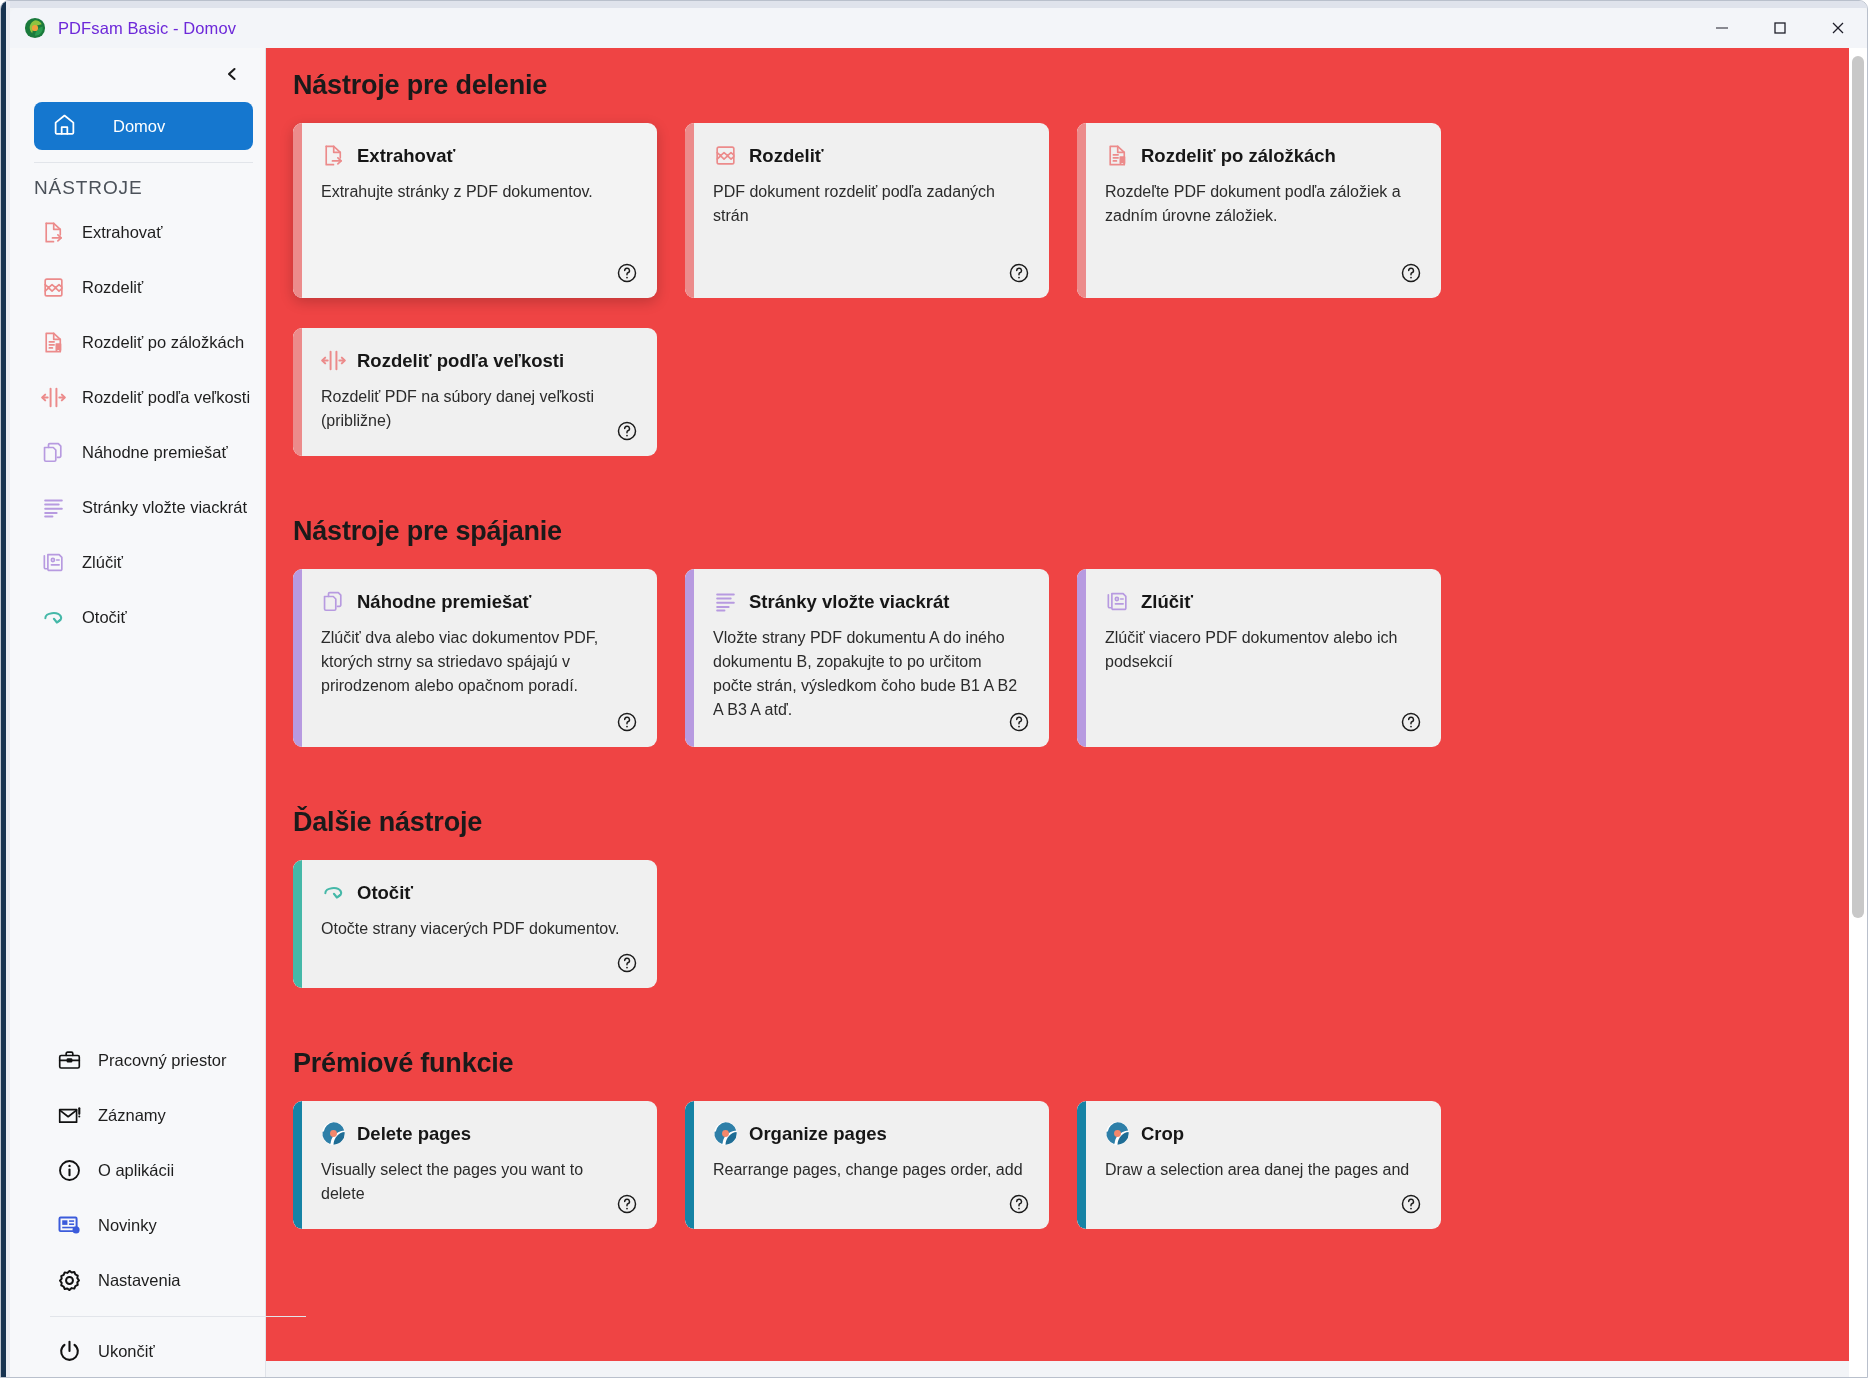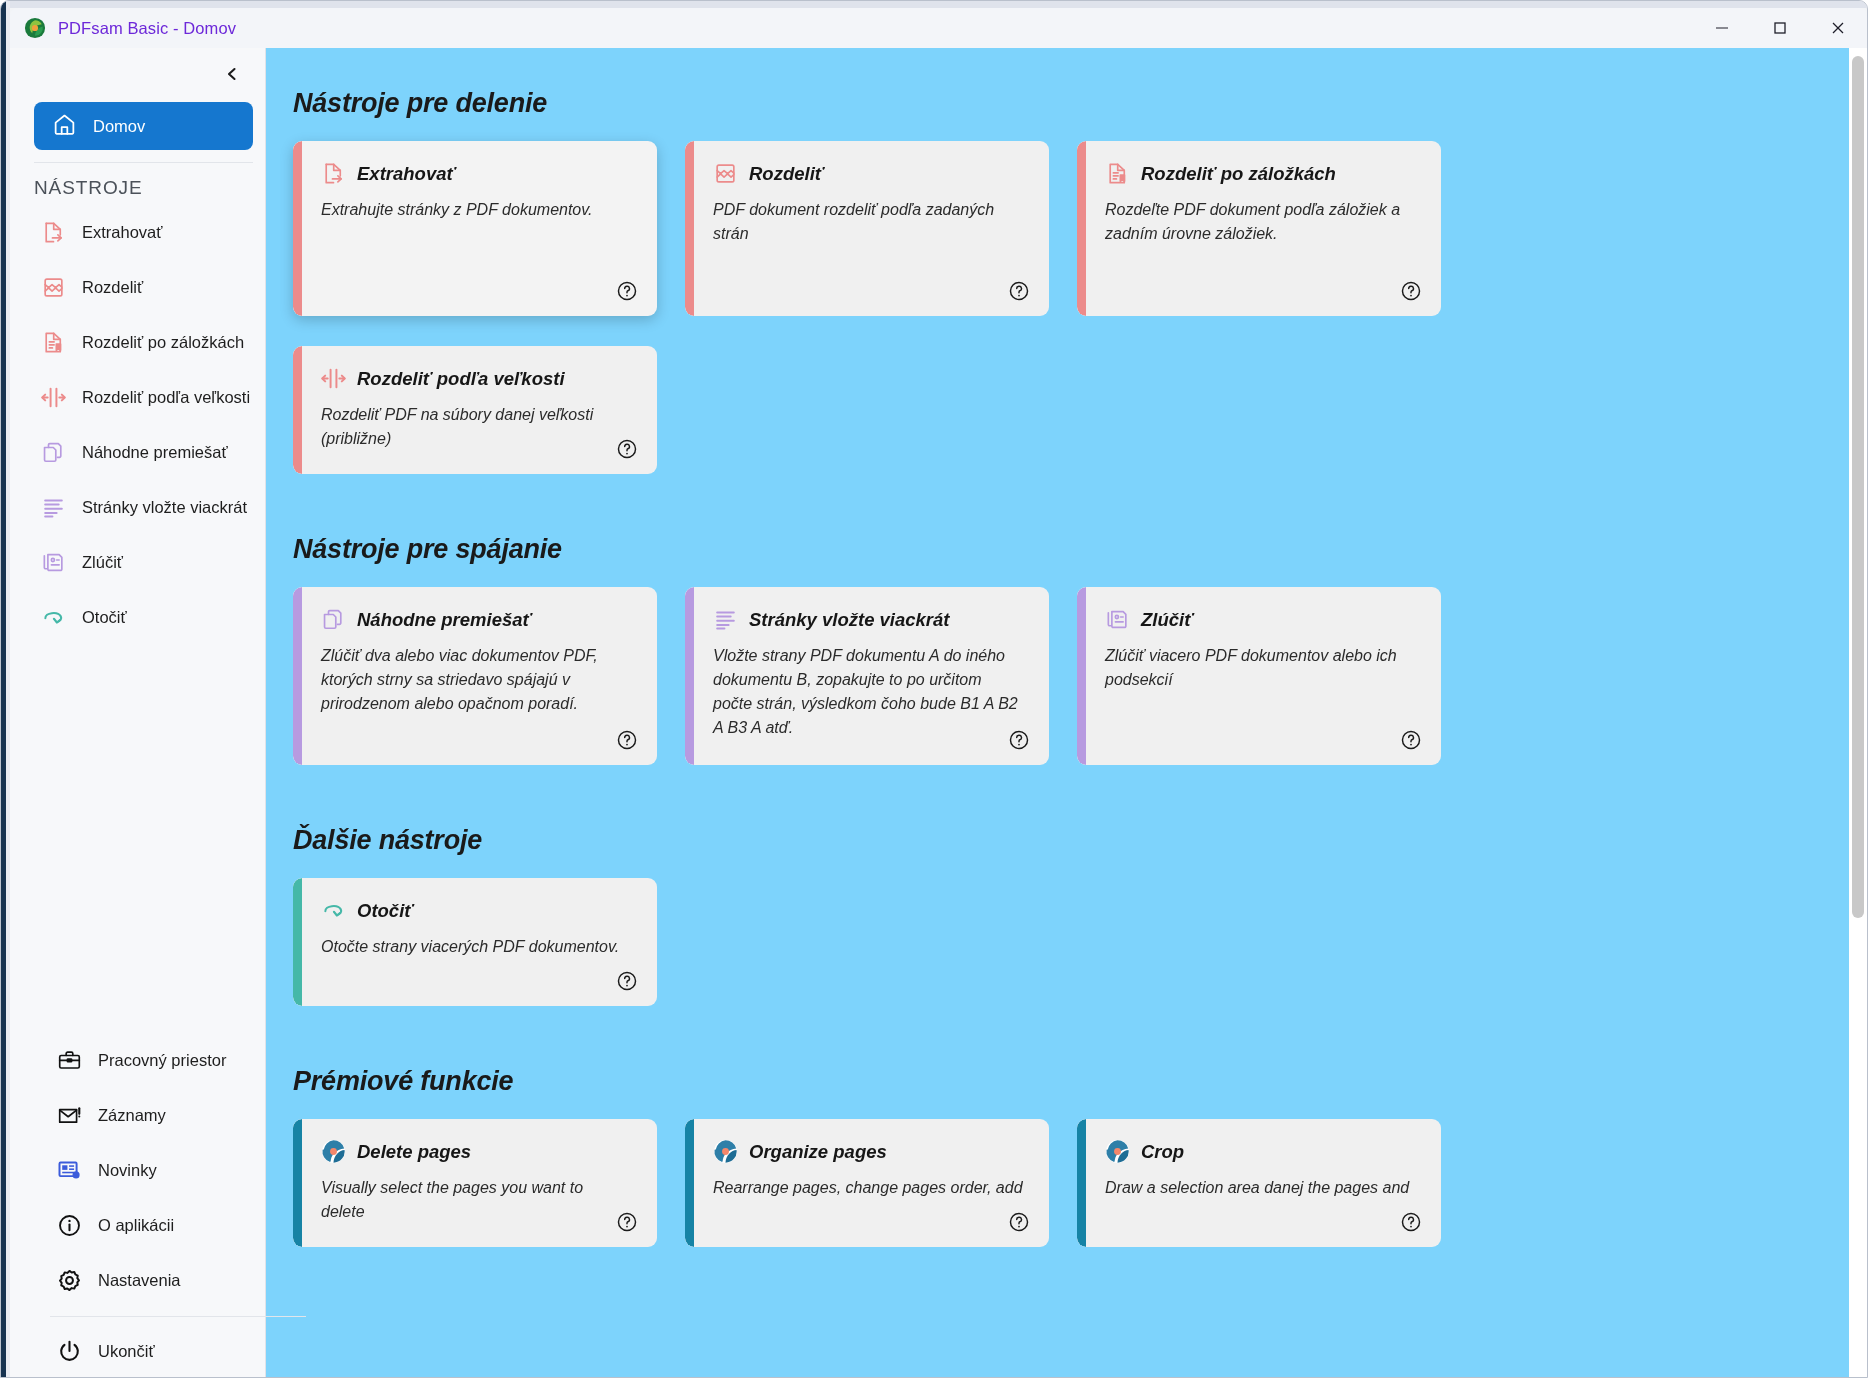--- a/index.html
+++ b/index.html
@@ -74,20 +74,21 @@
   }
 
   .nav-home {
     margin: 2px 12px 0 24px;
     height: 48px;
     background: #1577cf;
     border-radius: 8px;
     display: flex; align-items: center;
     padding-left: 18px;
     cursor: default;
+    gap: 20px;
   }
   .nav-home .label { color: #fff; font-size: 16.5px; margin-left: 16px; }
 
   .nav-divider {
     height: 1px; background: #e2e5ea;
     margin: 12px 12px 0 24px;
   }
 
   .nav-section-title {
     font-size: 19px; color: #4b5159; letter-spacing: .9px;
@@ -106,25 +107,24 @@
   .nav-item .ico { width: 26px; height: 26px; flex: 0 0 auto;
                    display:flex; align-items:center; justify-content:center; }
 
   #sidebar-bottom {
     position: absolute; left: 16px; bottom: 0; width: 292px;
   }
   #sidebar-bottom .nav-divider { margin: 8px 12px 6px 24px; }
 
   
   #content-pane {
-    position: absolute; left: 265px; top: 47px;
+    position: absolute; left: 265px; top: 29px;
     width: 1603px; height: 1331px;
-    background: #7dd3fc;
+    background: #ef4444;
     overflow: hidden;
-    font-style: italic;
   }
   #content-inner { padding: 40px 55px 0 27px; }
 
   .section { margin-bottom: 10px; }
   .section-heading {
     font-size: 27px; font-weight: bold; color: #1a1a1a;
     margin: 0 0 22px 0; letter-spacing: -.2px;
   }
   .section + .section .section-heading { margin-top: 60px; }
 
@@ -354,40 +354,40 @@
                 <path d="M2.6 6.4h16.2v12H2.6z"></path>
                 <polyline points="2.6,6.8 10.7,13.2 18.8,6.8"></polyline>
         <line x1="21.4" y1="5" x2="21.4" y2="10.4" stroke-width="2"></line>
         <circle cx="21.4" cy="13" r="1" fill="#111" stroke="none"></circle>
               </svg>
             </span>
             <span class="label">Záznamy</span>
           </div>
           <div class="nav-item">
             <span class="ico">
+              <svg width="25" height="25" viewBox="0 0 24 24" fill="none" stroke="#111" stroke-width="1.6" stroke-linecap="round" stroke-linejoin="round">
+                <circle cx="12" cy="12" r="9.1" stroke-width="1.8"></circle>
+        <line x1="12" y1="11" x2="12" y2="16.6" stroke-width="2"></line>
+        <circle cx="12" cy="7.6" r="1.15" fill="#111" stroke="none"></circle>
+              </svg>
+            </span>
+            <span class="label">O aplikácii</span>
+          </div>
+          <div class="nav-item">
+            <span class="ico">
               <svg width="25" height="25" viewBox="0 0 24 24">
         <rect x="2.4" y="4.4" width="16.4" height="13" rx="1" fill="none" stroke="#3b5bdb" stroke-width="1.9"></rect>
         <rect x="5" y="7" width="5" height="4.4" fill="#3b5bdb"></rect>
         <rect x="11.6" y="7" width="4.8" height="1.5" fill="#3b5bdb"></rect>
         <rect x="11.6" y="10" width="4.8" height="1.5" fill="#3b5bdb"></rect>
         <rect x="5" y="13.2" width="11.4" height="1.5" fill="#3b5bdb"></rect>
         <circle cx="18.3" cy="16.2" r="3.4" fill="#3b5bdb"></circle>
               </svg>
             </span>
             <span class="label">Novinky</span>
-          </div>
-          <div class="nav-item">
-            <span class="ico">
-              <svg width="25" height="25" viewBox="0 0 24 24" fill="none" stroke="#111" stroke-width="1.6" stroke-linecap="round" stroke-linejoin="round">
-                <circle cx="12" cy="12" r="9.1" stroke-width="1.8"></circle>
-        <line x1="12" y1="11" x2="12" y2="16.6" stroke-width="2"></line>
-        <circle cx="12" cy="7.6" r="1.15" fill="#111" stroke="none"></circle>
-              </svg>
-            </span>
-            <span class="label">O aplikácii</span>
           </div>
           <div class="nav-item">
             <span class="ico">
               <svg width="25" height="25" viewBox="0 0 24 24" fill="none" stroke="#111" stroke-width="1.9" stroke-linejoin="round">
         <path d="M12 2.8l2.1 1.5 2.5-.5 1 2.4 2.3 1.1-.4 2.5 1.6 2-1.6 2 .4 2.5-2.3 1.1-1 2.4-2.5-.5L12 21.2l-2.1-1.5-2.5.5-1-2.4-2.3-1.1.4-2.5-1.6-2 1.6-2-.4-2.5 2.3-1.1 1-2.4 2.5.5z"></path>
         <circle cx="12" cy="12" r="3.3"></circle>
               </svg>
             </span>
             <span class="label">Nastavenia</span>
           </div>

